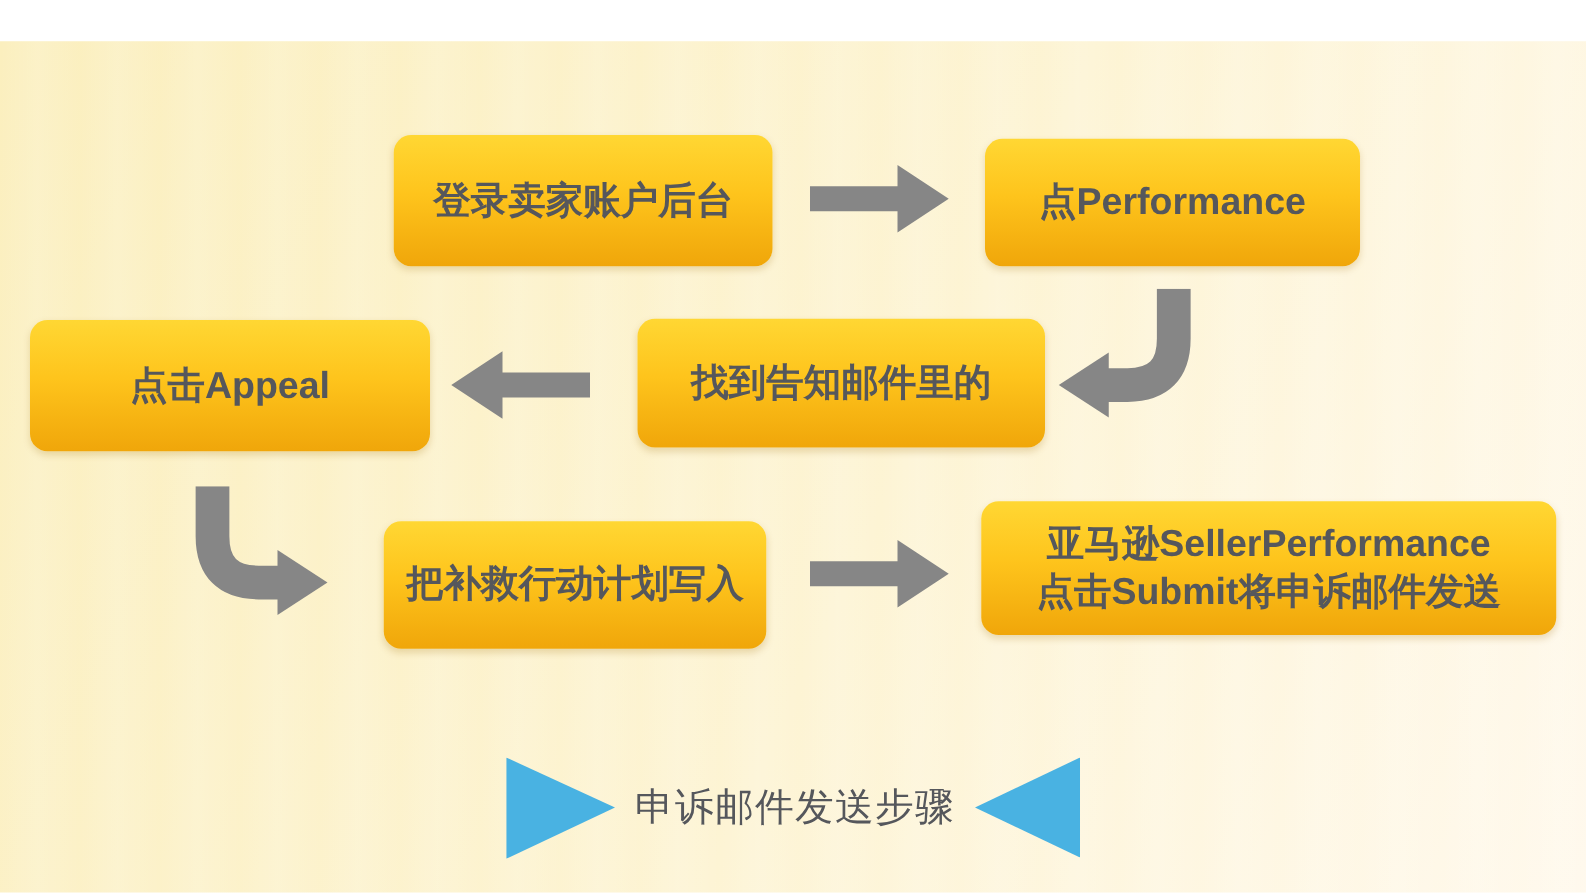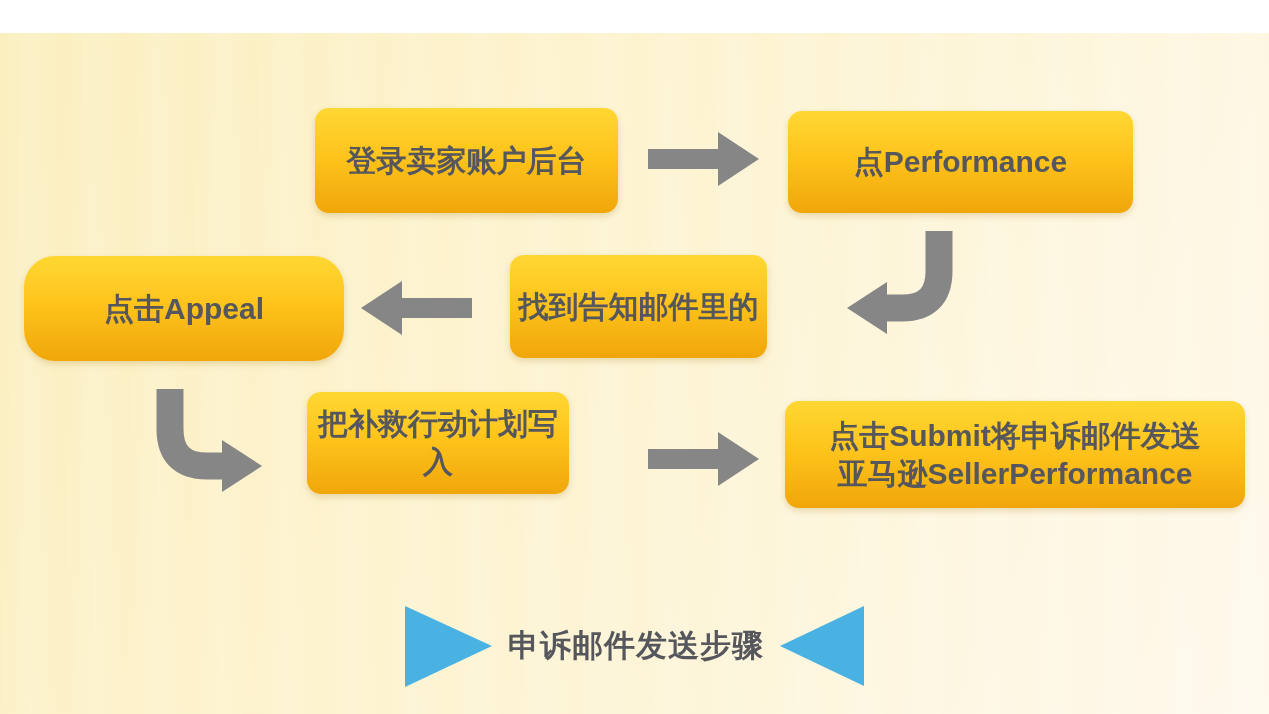--- a/index.html
+++ b/index.html
@@ -32,41 +32,41 @@
     background: linear-gradient(180deg, var(--box_top) 0%, var(--box_mid) 45%, var(--box_bottom) 100%);
     box-shadow: 0 3px 6px rgba(160,110,0,0.22);
     color: var(--box_text);
     font-weight: bold;
     font-size: 30px;
     line-height: 38px;
     text-align: center;
     z-index: 2;
   }
   .b1 { left:315px; top:75px;  width:303px; height:105px; }
-  .b2 { left:788px; top:78px;  width:345px; height:102px; }
-  .b3 { left:510px; top:222px; width:257px; height:103px; }
-  .b4 { left:24px;  top:223px; width:320px; height:105px;border-radius:31px; }
-  .b5 { left:307px; top:359px; width:262px; height:102px; }
+  .b2 { left:788px; top:78px;  width:300px; height:102px; }
+  .b3 { left:510px; top:222px; width:326px; height:103px; }
+  .b4 { left:24px;  top:223px; width:320px; height:105px; }
+  .b5 { left:307px; top:384px; width:306px; height:102px; }
   .b6 { left:785px; top:368px; width:460px; height:107px; }
   .arrow { position: absolute; z-index: 1; }
   .a1 { left:648px; top:98px; }
   .a2 { left:843px; top:198px; }
   .a3 { left:360px; top:247px; }
   .a4 { left:146px; top:356px; }
   .a5 { left:648px; top:398px; }
   .footer {
     position: absolute;
     left: 0; right: 0; top: 570px; height: 86px;
     display: flex; align-items: center; justify-content: center;
     gap: 10px;
     z-index: 2;
   }
   .footer .caption {
     color: var(--box_text);
-    font-weight: bold;
+    font-weight: normal;
     font-size: 31px;
     letter-spacing: 1px;
     padding: 0 6px;
   }
 </style>
 </head>
 <body>
 
 <div class="canvas">
 
@@ -106,22 +106,22 @@
 
   <div class="box b5">
     <span>把补救行动计划写入</span>
   </div>
 
   <svg class="arrow a5" width="112" height="56" viewBox="0 0 112 56">
     <polygon points="0,18 70,18 70,1 111,28 70,55 70,38 0,38" fill="#868686"></polygon>
   </svg>
 
   <div class="box b6">
+    <span>亚马逊SellerPerformance</span>
     <span>点击Submit将申诉邮件发送</span>
-    <span>亚马逊SellerPerformance</span>
   </div>
 
   <div class="footer">
     <svg width="87" height="81" viewBox="0 0 87 81">
       <polygon points="0,0 87,40 0,81" fill="#49b2e2"></polygon>
     </svg>
     <span class="caption">申诉邮件发送步骤</span>
     <svg width="84" height="80" viewBox="0 0 84 80">
       <polygon points="84,0 0,40 84,80" fill="#49b2e2"></polygon>
     </svg>

